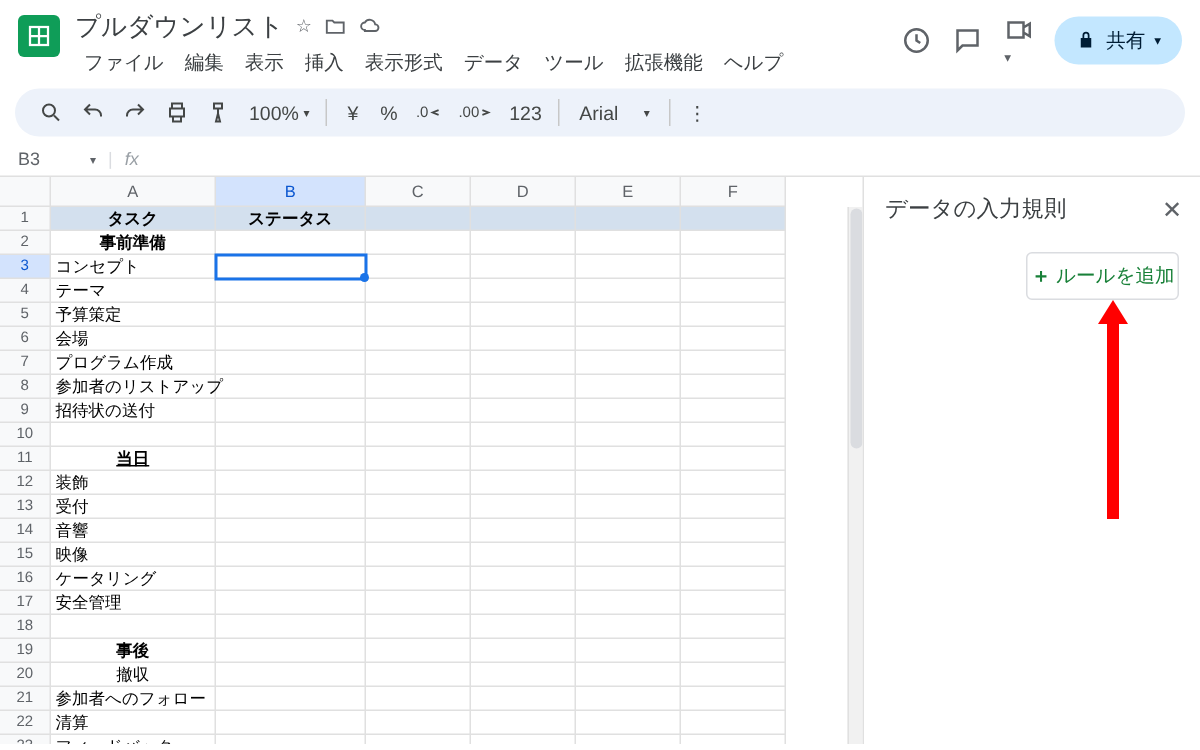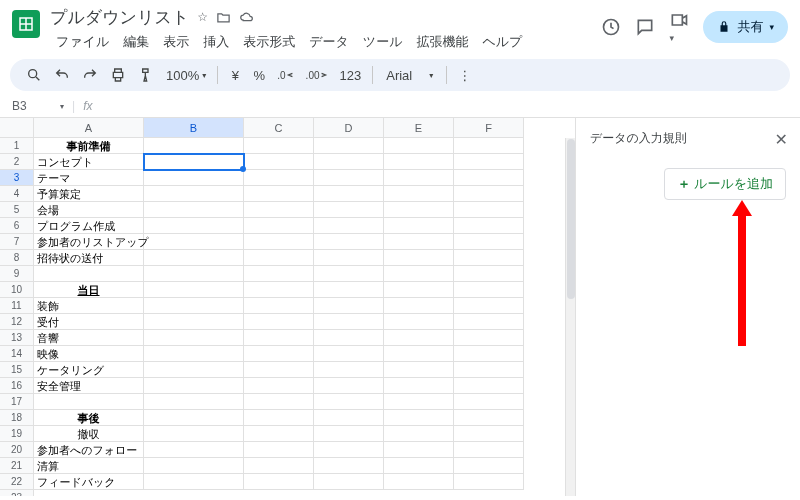--- a/index.html
+++ b/index.html
@@ -41,23 +41,23 @@
 .row { display: flex; height: 16px; }
 .cell { border-right: 1px solid #e0e0e0; border-bottom: 1px solid #e0e0e0; font-size: 11px; padding: 0 3px; line-height: 16px; white-space: nowrap; overflow: visible; color: #000; }
 .cell.hdr { background: #d3e0ee; font-weight: bold; text-align: center; }
 .cell.bold { font-weight: bold; text-align: center; }
 .cell.active { outline: 2px solid #1a73e8; outline-offset: -1px; z-index: 5; position: relative; }
 .cell.active::after { content: ''; position: absolute; right: -3px; bottom: -3px; width: 6px; height: 6px; background: #1a73e8; border-radius: 50%; }
 .scrollbar { width: 10px; background: #f1f1f1; border-left: 1px solid #e0e0e0; position: absolute; right: 0; top: 20px; bottom: 0; }
 .scroll-thumb { width: 8px; background: #dadce0; border-radius: 4px; margin: 1px; height: 160px; }
 
 .sidebar { width: 225px; border-left: 1px solid #e0e0e0; padding: 12px 14px; position: relative; }
-.sb-title { font-size: 12px; color: #3c4043; }
+.sb-title { font-size: 15px; color: #3c4043; }
 .sb-close { position: absolute; right: 12px; top: 12px; font-size: 16px; color: #5f6368; cursor: pointer; }
-.add-rule { position: absolute; right: 14px; top: 50px; border: 1px solid #dadce0; border-radius: 4px; padding: 6px 12px; color: #188038; font-size: 13px; cursor: pointer; background: #fff; }
+.add-rule { position: absolute; right: 14px; top: 50px; border: 1px solid #dadce0; border-radius: 4px; padding: 6px 2px; color: #188038; font-size: 13px; cursor: pointer; background: #fff; }
 .arrow { position: absolute; right: 48px; top: 82px; }
 .arrow-head { width: 0; height: 0; border-left: 10px solid transparent; border-right: 10px solid transparent; border-bottom: 16px solid #ff0000; }
 .arrow-body { width: 8px; height: 130px; background: #ff0000; margin: 0 auto; }
 
 svg { display: block; }
 </style>
 </head>
 <body>
 
 <div class="header">
@@ -216,20 +216,28 @@
         <div class="row-h">17</div>
         <div class="row-h">18</div>
         <div class="row-h">19</div>
         <div class="row-h">20</div>
         <div class="row-h">21</div>
         <div class="row-h">22</div>
         <div class="row-h">23</div>
       </div>
     <div class="cells" id="cells">
         <div class="row">
+          <div class="cell hdr" style="width: 110px;">タスク</div>
+          <div class="cell hdr" style="width: 100px;">ステータス</div>
+          <div class="cell hdr" style="width: 70px;"></div>
+          <div class="cell hdr" style="width: 70px;"></div>
+          <div class="cell hdr" style="width: 70px;"></div>
+          <div class="cell hdr" style="width: 70px;"></div>
+        </div>
+        <div class="row">
           <div class="cell bold" style="width: 110px;">事前準備</div>
           <div class="cell" style="width: 100px;"></div>
           <div class="cell" style="width: 70px;"></div>
           <div class="cell" style="width: 70px;"></div>
           <div class="cell" style="width: 70px;"></div>
           <div class="cell" style="width: 70px;"></div>
         </div>
         <div class="row">
           <div class="cell" style="width: 110px;">コンセプト</div>
           <div class="cell active" style="width: 100px;"></div>

